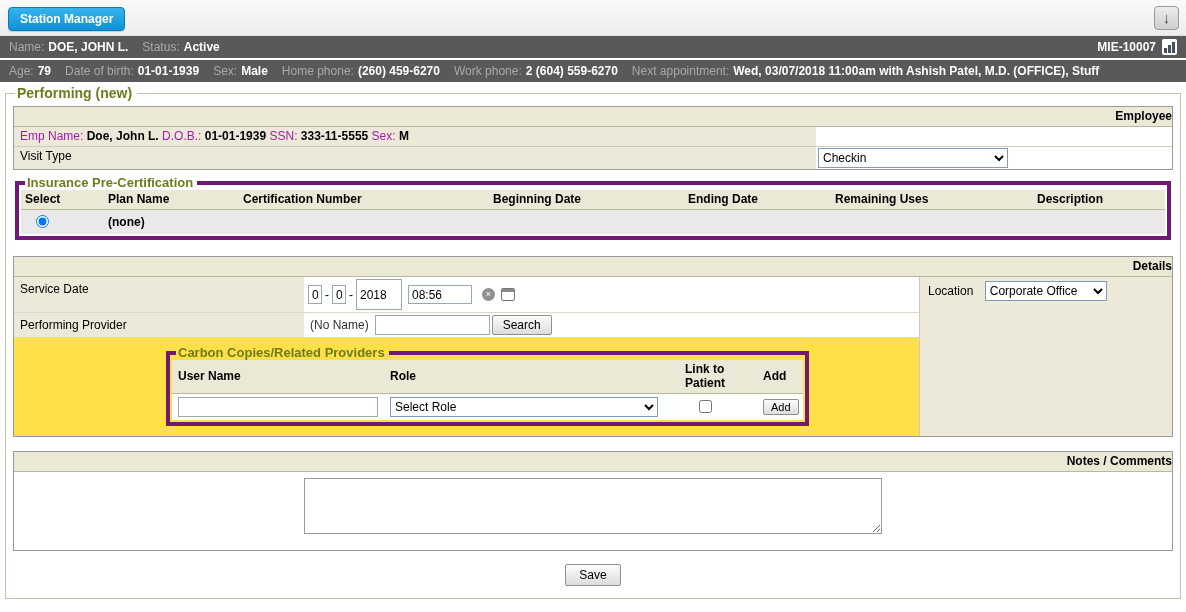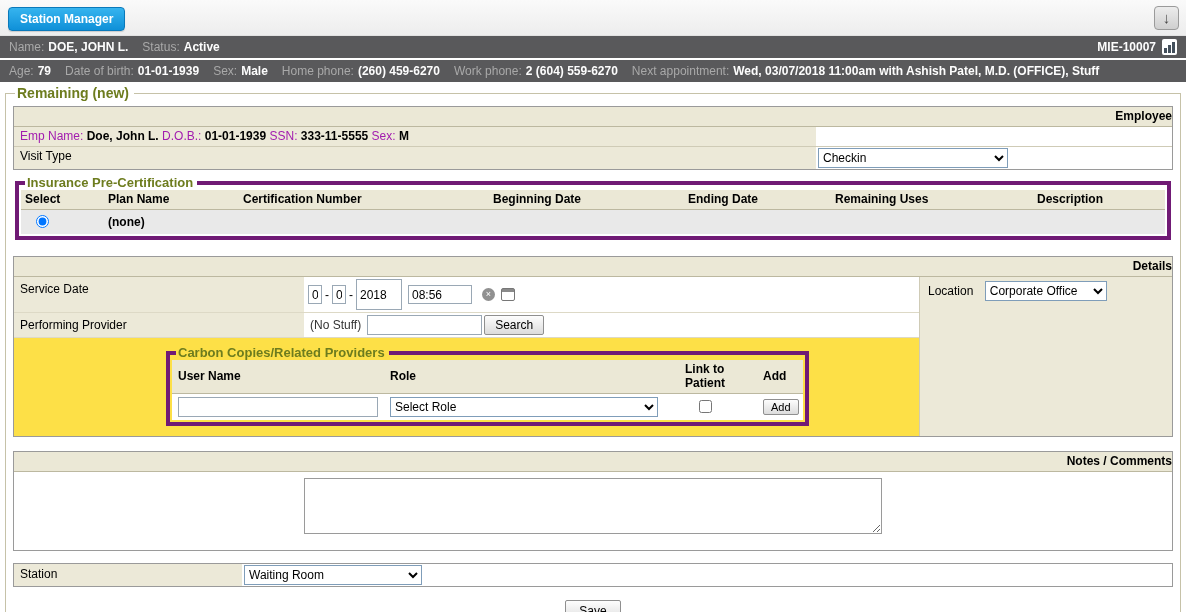--- a/index.html
+++ b/index.html
@@ -213,21 +213,21 @@
   <span class="b-val">Male</span>
   <span class="b-lbl">Home phone:</span>
   <span class="b-val">(260) 459-6270</span>
   <span class="b-lbl">Work phone:</span>
   <span class="b-val">2 (604) 559-6270</span>
   <span class="b-lbl">Next appointment:</span>
   <span class="b-val">Wed, 03/07/2018 11:00am with Ashish Patel, M.D. (OFFICE), Stuff</span>
 </div>
 
 <fieldset class="outer">
-  <legend>Remaining (new)</legend>
+  <legend>Performing (new)</legend>
 
   <div class="box emp-box">
     <div class="box-header">Employee</div>
     <div class="row2col">
       <div class="cell-left">
         <span class="pair-lbl">Emp Name:</span>
         <span class="pair-val">Doe, John L.</span>
         <span class="pair-lbl">D.O.B.:</span>
         <span class="pair-val">01-01-1939</span>
         <span class="pair-lbl">SSN:</span>
@@ -284,21 +284,21 @@
             <span class="dash">-</span>
             <input class="in-yr" value="2018" style="">
             <input class="in-time" value="08:56" style="">
             <span class="clear-icon">×</span>
             <span class="cal-icon"></span>
           </div>
         </div>
         <div class="det-row">
           <div class="det-label">Performing Provider</div>
           <div class="det-content">
-            <span class="noname">(No Stuff)</span>
+            <span class="noname">(No Name)</span>
             <input class="in-provider" style="">
             <button class="btn btn-search">Search</button>
           </div>
         </div>
         <div class="det-row3">
           <fieldset class="inner-fs cc-fs">
             <legend class="olive">Carbon Copies/Related Providers</legend>
             <div class="cc-row cc-head">
               <div class="cc-c1">User Name</div>
               <div class="cc-c2">Role</div>
@@ -333,25 +333,15 @@
     </div>
   </div>
 
   <div class="box notes-box">
     <div class="box-header">Notes / Comments</div>
     <div class="notes-body">
       <textarea class="notes-ta" style=""></textarea>
     </div>
   </div>
 
-  <div class="box station-box">
-    <div class="row2col">
-      <div class="st-label tan">Station</div>
-      <div class="st-content">
-        <select class="sel-station">
-          <option>Waiting Room</option>
-        </select>
-      </div>
-    </div>
-  </div>
 
   <button class="btn save-btn">Save</button>
 </fieldset>
 
 </body></html>

